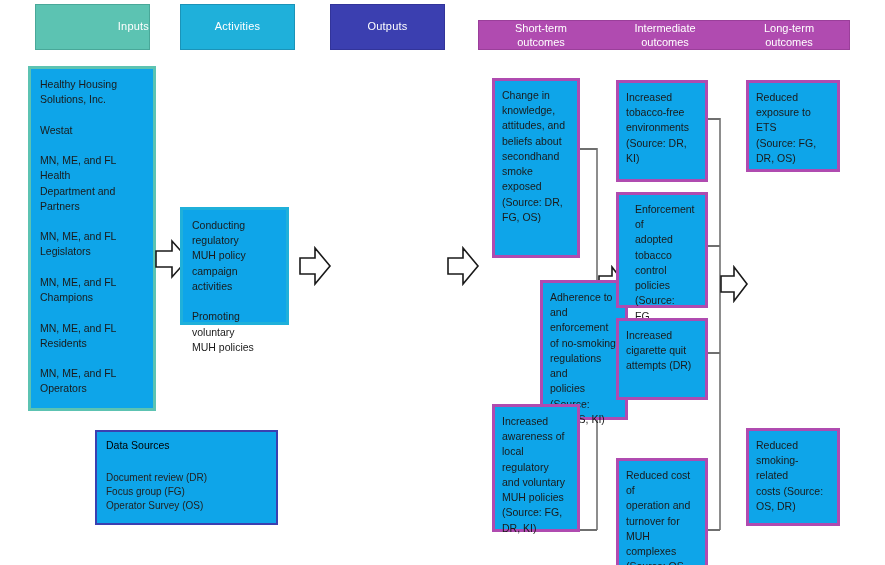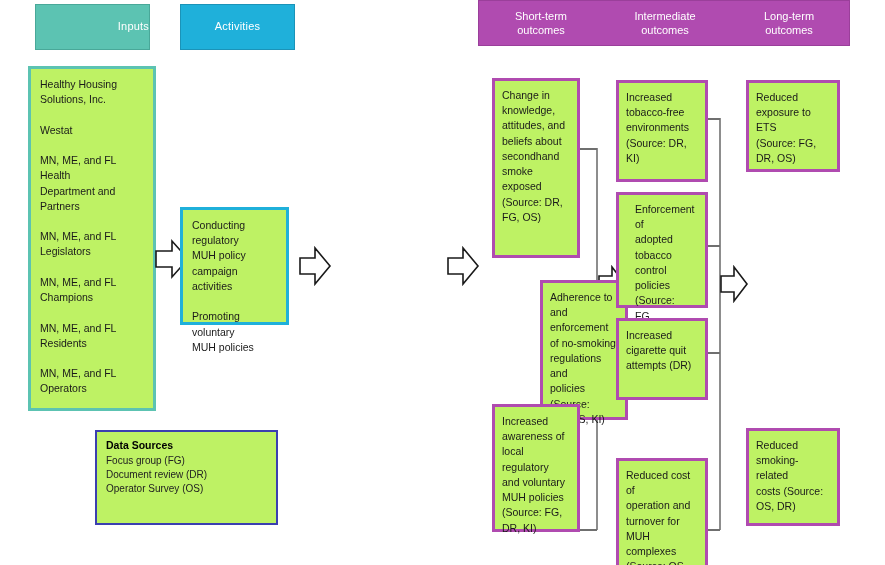--- a/index.html
+++ b/index.html
@@ -23,31 +23,31 @@
   .hdr-activities{background:#1fb0da;border:1px solid #1b93b8;}
   .hdr-outputs{background:#3b3fb0;border:1px solid #32349a;}
   .hdr-outcomes{background:#b04bb0;border:1px solid #9a3f9a;}
   .hdr-seg{
     position:absolute;top:0;height:100%;
     display:flex;align-items:center;justify-content:center;
     text-align:center;color:#fff;font-size:11px;line-height:1.3;
   }
 
   
-  .box{background:#bef264;}
+  .box{background:#0ea5e9;}
   .box-inner{
     padding:8px 9px;font-size:10.5px;line-height:1.45;color:#1a1a1a;
     white-space:pre-line;
   }
   .b-teal{border:3px solid #5cc3b2;}
   .b-cyan{border:3px solid #1fb0da;}
   .b-blue{border:3px solid #3b3fb0;}
   .b-purple{border:3px solid #b04bb0;}
 
-  .ds-title{font-weight:bold;font-size:10.5px;color:#000;margin-bottom:3px;}
+  .ds-title{font-weight:normal;font-size:10.5px;color:#000;margin-bottom:20px;}
   .ds-line{font-size:10px;line-height:1.4;color:#222;}
 
   
   .vline{background:#8d8d8d;width:1.5px;}
   .hstub{background:#6f6f6f;height:1.5px;}
 
   
   .arrow{display:block;}
 </style>
 </head>
@@ -56,22 +56,25 @@
 <div class="stage">
 
   <div class="abs hdr hdr-inputs" style="left:35px;top:4px;width:115px;height:46px;justify-content:flex-end;">
     <span>Inputs</span>
   </div>
 
   <div class="abs hdr hdr-activities" style="left:180px;top:4px;width:115px;height:46px;">
     <span>Activities</span>
   </div>
 
-
-  <div class="abs hdr-outcomes" style="left:478px;top:0;width:372px;height:46px;">
+  <div class="abs hdr hdr-outputs" style="left:330px;top:4px;width:115px;height:46px;">
+    <span>Outputs</span>
+  </div>
+
+  <div class="abs hdr-outcomes" style="left:478px;top:20px;width:372px;height:30px;">
     <div class="hdr-seg" style="left:0px;width:124px;white-space:pre-line;">Short-term
 outcomes</div>
     <div class="hdr-seg" style="left:124px;width:124px;white-space:pre-line;">Intermediate
 outcomes</div>
     <div class="hdr-seg" style="left:248px;width:124px;white-space:pre-line;">Long-term
 outcomes</div>
   </div>
 
   <div class="abs box b-teal" style="left:28px;top:66px;width:128px;height:345px;">
     <div class="box-inner">Healthy Housing
@@ -120,22 +123,22 @@
 
   <div class="abs" style="left:446px;top:245px;width:34px;height:42px;">
     <svg class="arrow" width="34" height="42" viewBox="0 0 34 42">
       <polygon points="2,13 17,13 17,3 32,21 17,39 17,29 2,29" fill="#ffffff" stroke="#1a1a1a" stroke-width="1.6" stroke-linejoin="miter"></polygon>
     </svg>
   </div>
 
   <div class="abs box b-blue" style="left:95px;top:430px;width:183px;height:95px;border-width:2.5px;">
     <div style="padding:7px 9px;">
       <div class="ds-title">Data Sources</div>
+      <div class="ds-line">Document review (DR)</div>
       <div class="ds-line">Focus group (FG)</div>
-      <div class="ds-line">Document review (DR)</div>
       <div class="ds-line">Operator Survey (OS)</div>
     </div>
   </div>
 
   <div class="abs vline" style="left:596px;top:148px;height:382px;"></div>
   <div class="abs hstub" style="left:580px;top:148px;width:17px;"></div>
   <div class="abs hstub" style="left:580px;top:330px;width:17px;"></div>
   <div class="abs hstub" style="left:580px;top:529px;width:17px;"></div>
 
   <div class="abs" style="left:597px;top:265px;width:30px;height:38px;">

